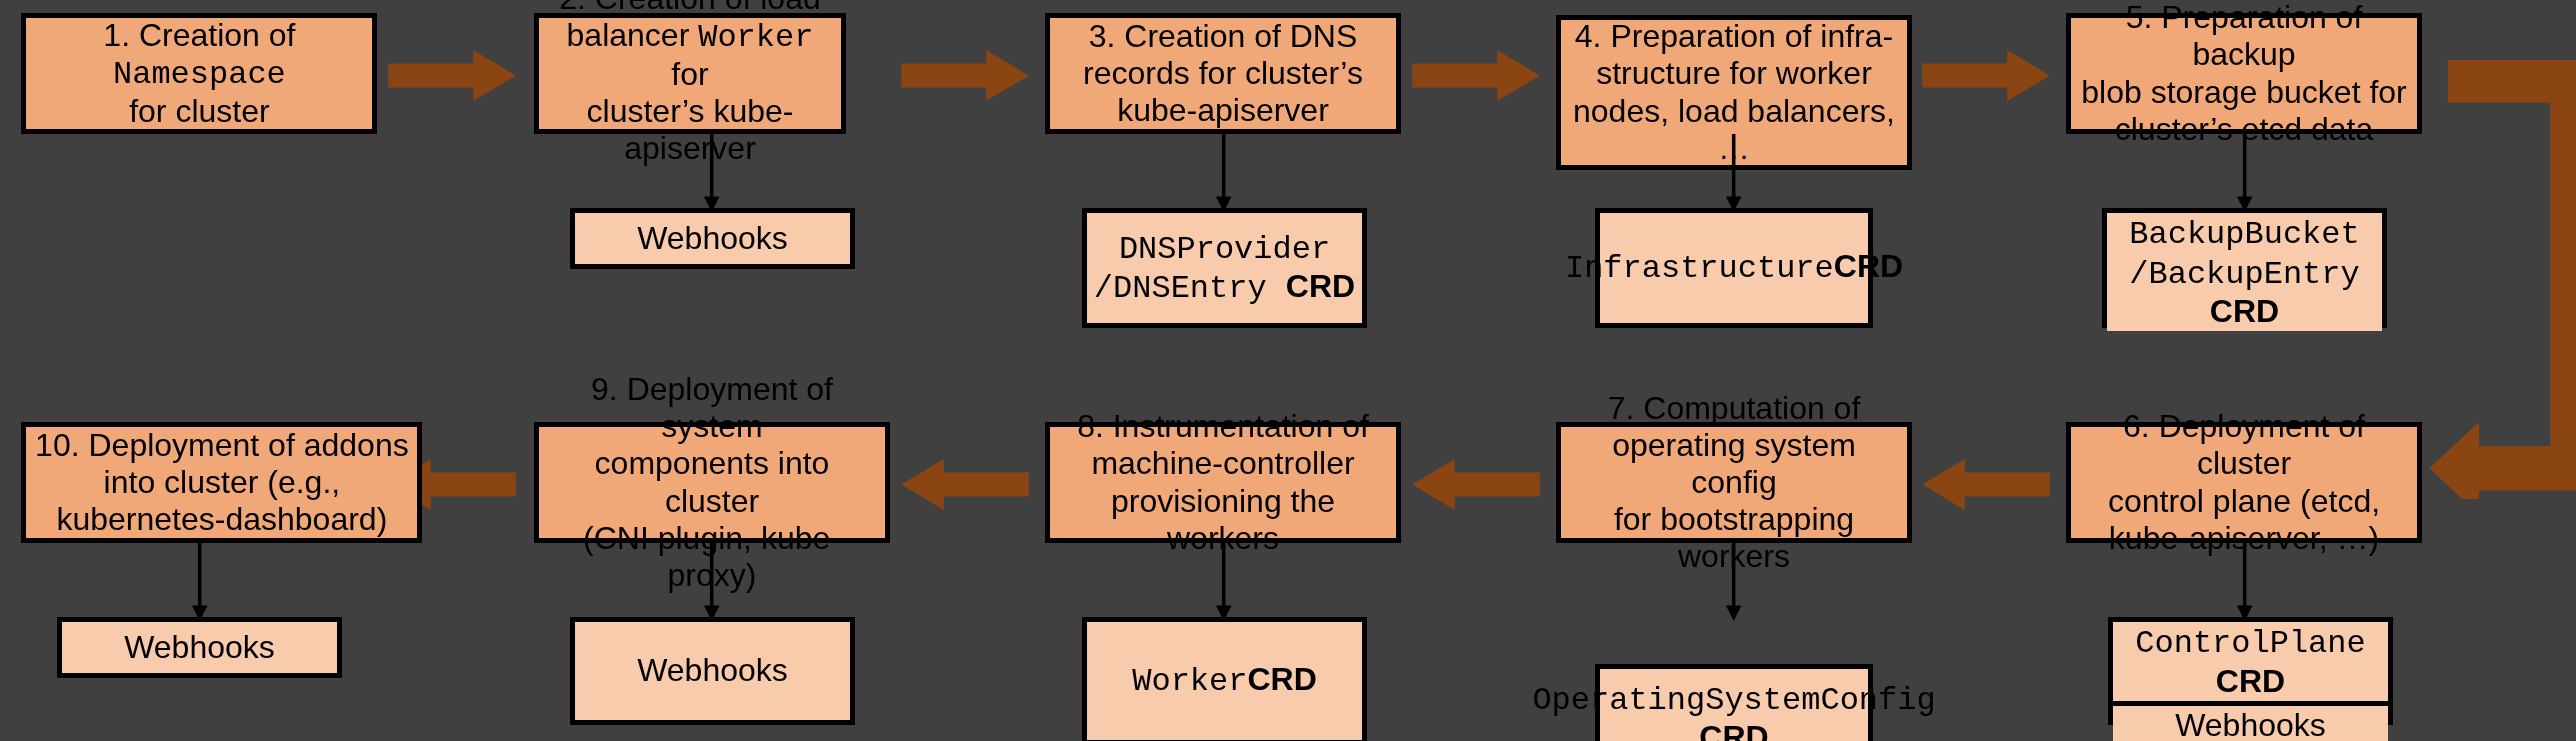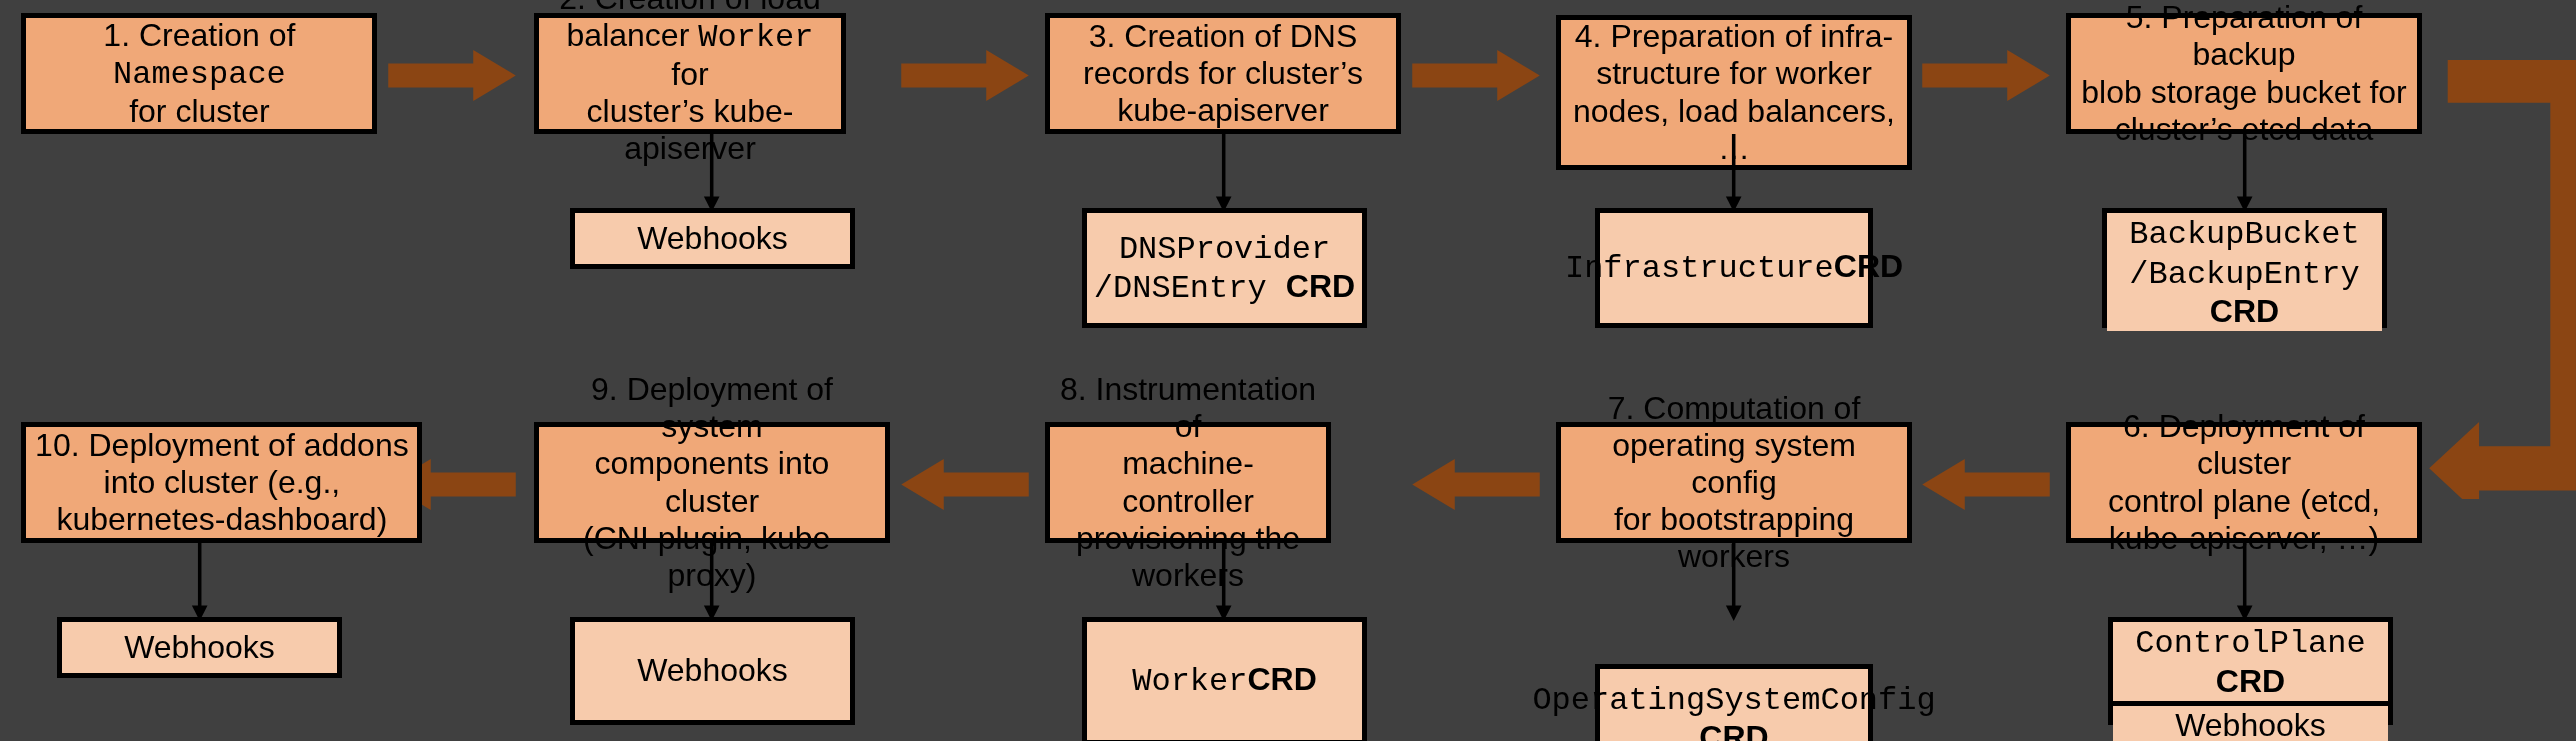--- a/index.html
+++ b/index.html
@@ -257,21 +257,21 @@
         <div><span class="t"><span class="mono">OperatingSystem</span></span><span class="t"><span class="mono">Config </span><span class="bold">CRD</span></span></div>
       </div>
   </div>
 
   <div class="bigarrow" style="left:1412px; top:459px; width:128px; height:51px;">
     <svg width="128" height="51" viewBox="0 0 180 72">
       <path d="M180,19 L60,19 L60,0 L0,36 L60,72 L60,53 L180,53 Z" fill="#8B4513"></path>
     </svg>
   </div>
 
-  <div class="step" style="left:1045px; top:422px; width:286px; height:121px;">
+  <div class="step" style="left:1045px; top:422px; width:356px; height:121px;">
     <div>
         <span class="t">8. Instrumentation of</span>
         <span class="t">machine-controller</span>
         <span class="t">provisioning the workers</span>
       </div>
   </div>
 
   <div class="connector" style="left:1213px; top:543px; width:21.4px; height:78px;">
     <svg width="21.4" height="78" viewBox="0 0 30 110">
       <line x1="15" y1="0" x2="15" y2="92" stroke="#000000" stroke-width="5"></line>

